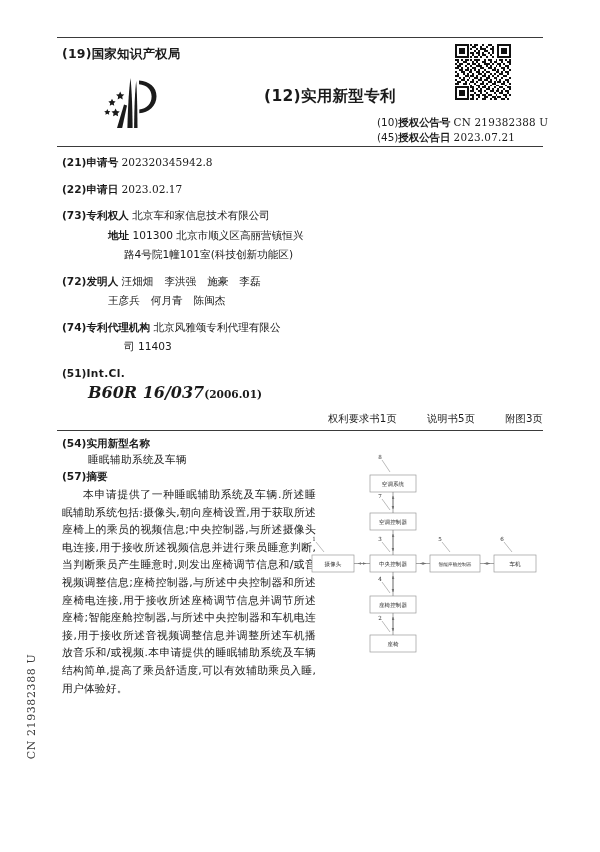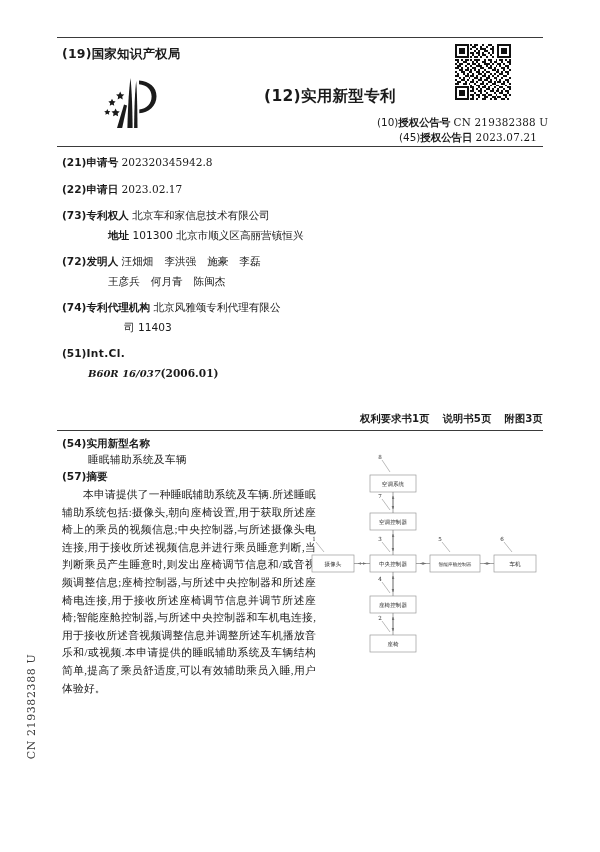--- a/index.html
+++ b/index.html
@@ -67,21 +67,21 @@
     width: 56px; height: 56px;
   }
 
   .pub-no, .pub-date {
     position: absolute;
     font-size: 10.4px;
     white-space: nowrap;
     text-align: right;
   }
   .pub-no   { left: 377px; top: 116px; }
-  .pub-date { left: 377px; top: 131px; margin-left: 22px; }
+  .pub-date { left: 377px; top: 131px; }
   .pub-no b, .pub-date b { font-weight: bold; }
   .serif-val {
     font-family: "DejaVu Serif", "Liberation Serif", serif;
     letter-spacing: .2px;
   }
 
   
   .bib {
     position: absolute;
     left: 62px; top: 153px;
@@ -97,41 +97,41 @@
   .bib-indent-3 { padding-left: 62px; }
   .bib-gap { height: 7px; }
   .mono-num {
     font-family: "DejaVu Serif", "Liberation Serif", serif;
   }
   .inv-name { padding-right: 11px; }
   .ipc-code {
     font-family: "DejaVu Serif", "Liberation Serif", serif;
     font-style: italic;
     font-weight: bold;
-    font-size: 10px;
+    font-size: 16px;
   }
   .ipc-ver {
     font-family: "DejaVu Serif", "Liberation Serif", serif;
     font-style: normal;
     font-weight: bold;
   }
   .intcl-head {
     font-family: "DejaVu Sans", "Liberation Sans", sans-serif;
     letter-spacing: .4px;
   }
 
   
   .page-count {
     position: absolute;
     right: 57px; top: 412px;
     font-size: 10.2px;
     letter-spacing: .2px;
     white-space: nowrap;
   }
-  .page-count span { margin-left: 13px; font-weight: bold; }
+  .page-count span { margin-left: 30px; }
 
   
   .sec54 {
     position: absolute;
     left: 62px; top: 437px;
     font-size: 10.6px;
     font-weight: bold;
     white-space: nowrap;
   }
   .title-text {
@@ -150,21 +150,20 @@
   }
   .abstract {
     position: absolute;
     left: 62px; top: 486px;
     width: 254px;
     font-size: 10.8px;
     line-height: 17.6px;
     text-align: justify;
     text-indent: 21px;
     letter-spacing: .15px;
-    font-family: Liberation Serif, serif;
   }
 
   
   .side-code {
     position: absolute;
     left: -29px; top: 700px;
     width: 120px;
     transform: rotate(-90deg);
     transform-origin: 50% 50%;
     font-family: "DejaVu Serif", "Liberation Serif", serif;
@@ -285,20 +284,23 @@
     <div class="bib-gap"></div>
 
     <div class="bib-row">
       <span class="bib-code">(73)</span><span class="bib-label">专利权人</span>
       <span>北京车和家信息技术有限公司</span>
     </div>
     <div class="bib-row bib-indent-2">
       <span class="bib-label">地址</span>
       <span>101300  北京市顺义区高丽营镇恒兴</span>
     </div>
+    <div class="bib-row bib-indent-3">
+      <span>路4号院1幢101室(科技创新功能区)</span>
+    </div>
     <div class="bib-gap"></div>
 
     <div class="bib-row">
       <span class="bib-code">(72)</span><span class="bib-label">发明人</span>
       <span class="inv-name">汪畑畑</span><span class="inv-name">李洪强</span><span class="inv-name">施豪</span><span class="inv-name">李磊</span>
     </div>
     <div class="bib-row bib-indent-2">
       <span class="inv-name">王彦兵</span><span class="inv-name">何月青</span><span class="inv-name">陈闽杰</span>
     </div>
     <div class="bib-gap"></div>

